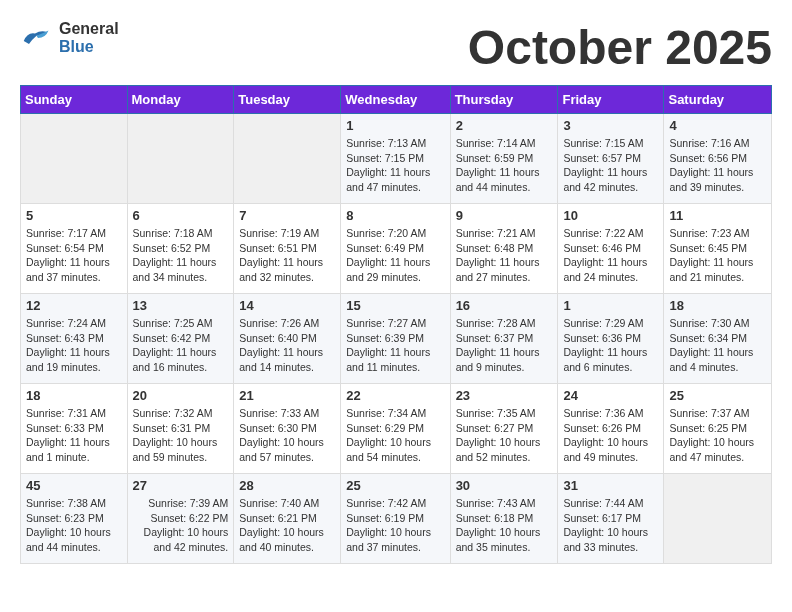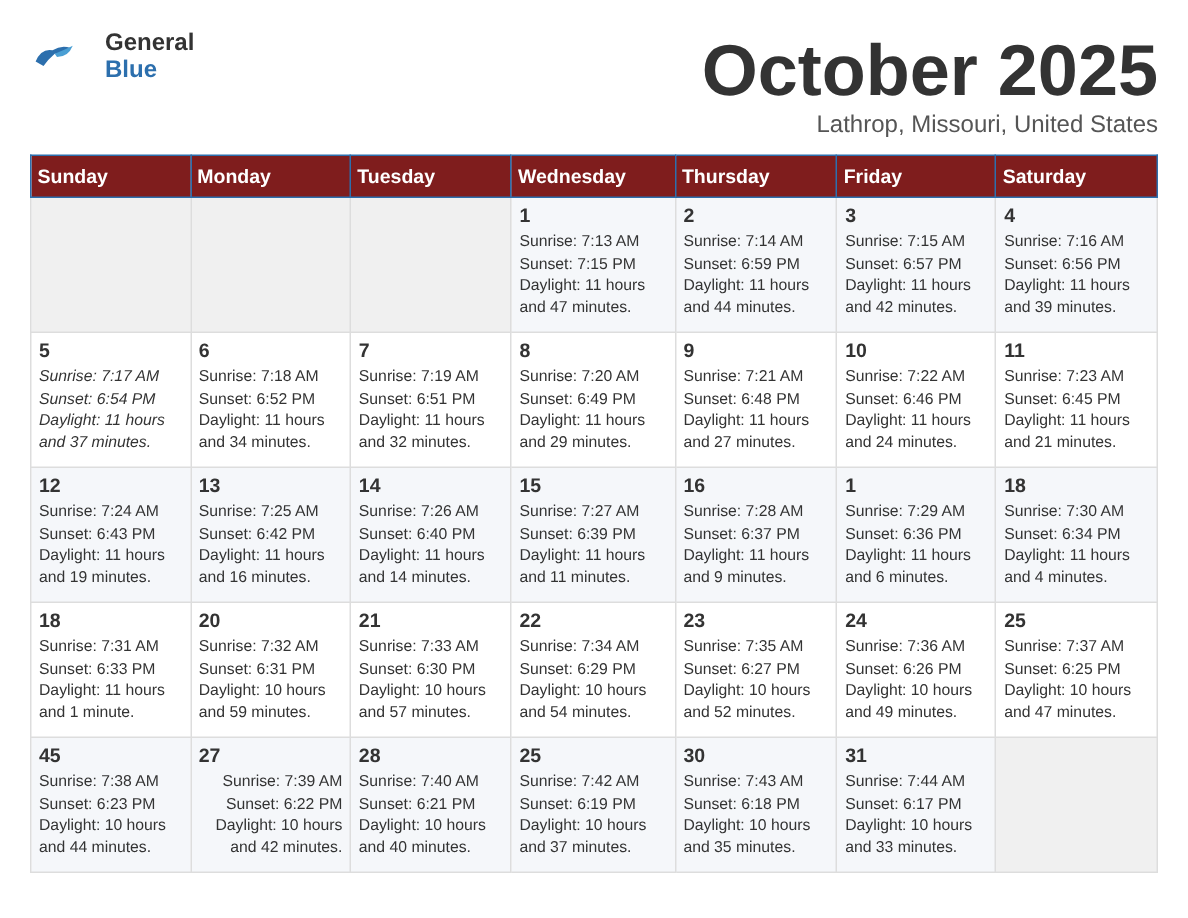--- a/index.html
+++ b/index.html
@@ -12,21 +12,21 @@
     }
     .header {
       display: flex;
       justify-content: space-between;
       align-items: flex-start;
       margin-bottom: 10px;
     }
     .logo {
       display: flex;
       align-items: center;
-      gap: 20px;
+      gap: 9px;
     }
     .logo-bird {
       width: 30px;
       height: 24px;
     }
     .title-block {
       text-align: right;
     }
     .month-title {
       font-size: 48px;
@@ -36,21 +36,21 @@
     .location-title {
       font-size: 16px;
       color: #555;
     }
     table {
       width: 100%;
       border-collapse: collapse;
       font-size: 11px;
     }
     thead tr {
-      background-color: #7f1d1d;
+      background-color: #6d28d9;
       color: #fff;
     }
     thead th {
       padding: 6px 4px;
       text-align: left;
       font-size: 13px;
       font-weight: bold;
       border: 1px solid #2c6fad;
     }
     tbody tr {
@@ -91,21 +91,20 @@
       <path d="M5 20 Q10 8 20 10 Q28 5 36 8 Q30 14 22 13 Q16 18 12 24 Z" fill="#2c6fad"></path>
       <path d="M22 13 Q30 10 38 6 Q34 16 24 16 Z" fill="#4a9fd4"></path>
     </svg>
     <div>
       <span style="font-size:16px;font-weight:bold;color:#333;">General</span><br>
       <span style="font-size:16px;font-weight:bold;color:#2c6fad;">Blue</span>
     </div>
   </div>
   <div class="title-block">
     <div class="month-title">October 2025</div>
-    <div class="location-title">Lathrop, Missouri, United States</div>
   </div>
 </div>
 
 <table>
   <thead>
     <tr>
     <th>Sunday</th>
         <th>Monday</th>
         <th>Tuesday</th>
         <th>Wednesday</th>
@@ -140,21 +139,21 @@
         <td>
           <span class="day-num">4</span>
           <div class="day-info" style="white-space: pre-line;">Sunrise: 7:16 AM
 Sunset: 6:56 PM
 Daylight: 11 hours and 39 minutes.</div>
         </td>
       </tr>
       <tr>
         <td>
           <span class="day-num">5</span>
-          <div class="day-info" style="white-space: pre-line; font-style: italic;">Sunrise: 7:17 AM
+          <div class="day-info" style="white-space: pre-line;">Sunrise: 7:17 AM
 Sunset: 6:54 PM
 Daylight: 11 hours and 37 minutes.</div>
         </td>
         <td>
           <span class="day-num">6</span>
           <div class="day-info" style="white-space: pre-line;">Sunrise: 7:18 AM
 Sunset: 6:52 PM
 Daylight: 11 hours and 34 minutes.</div>
         </td>
         <td>

